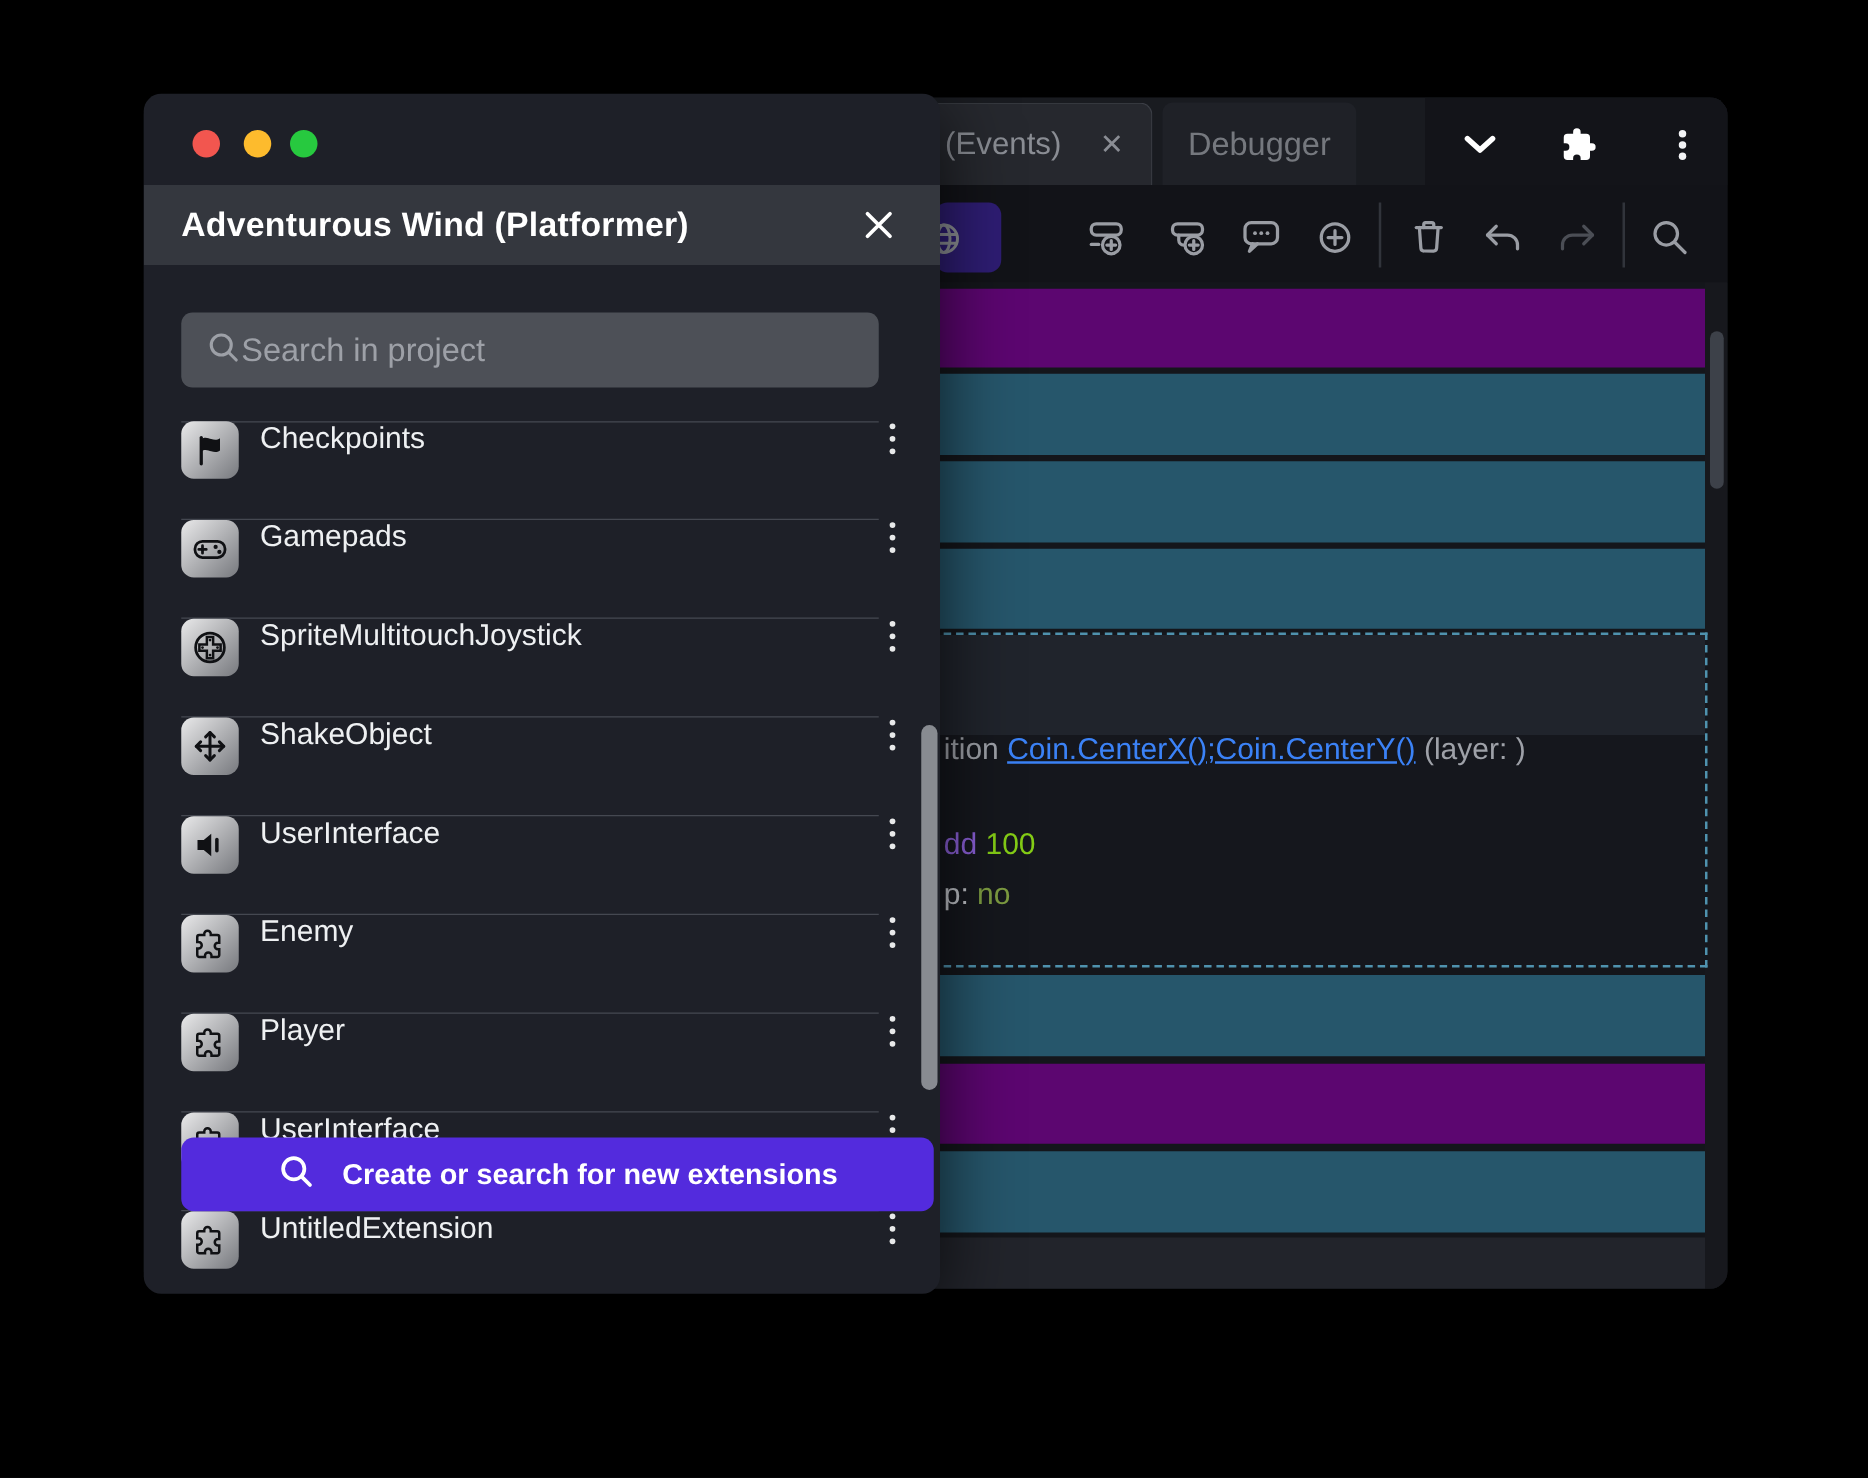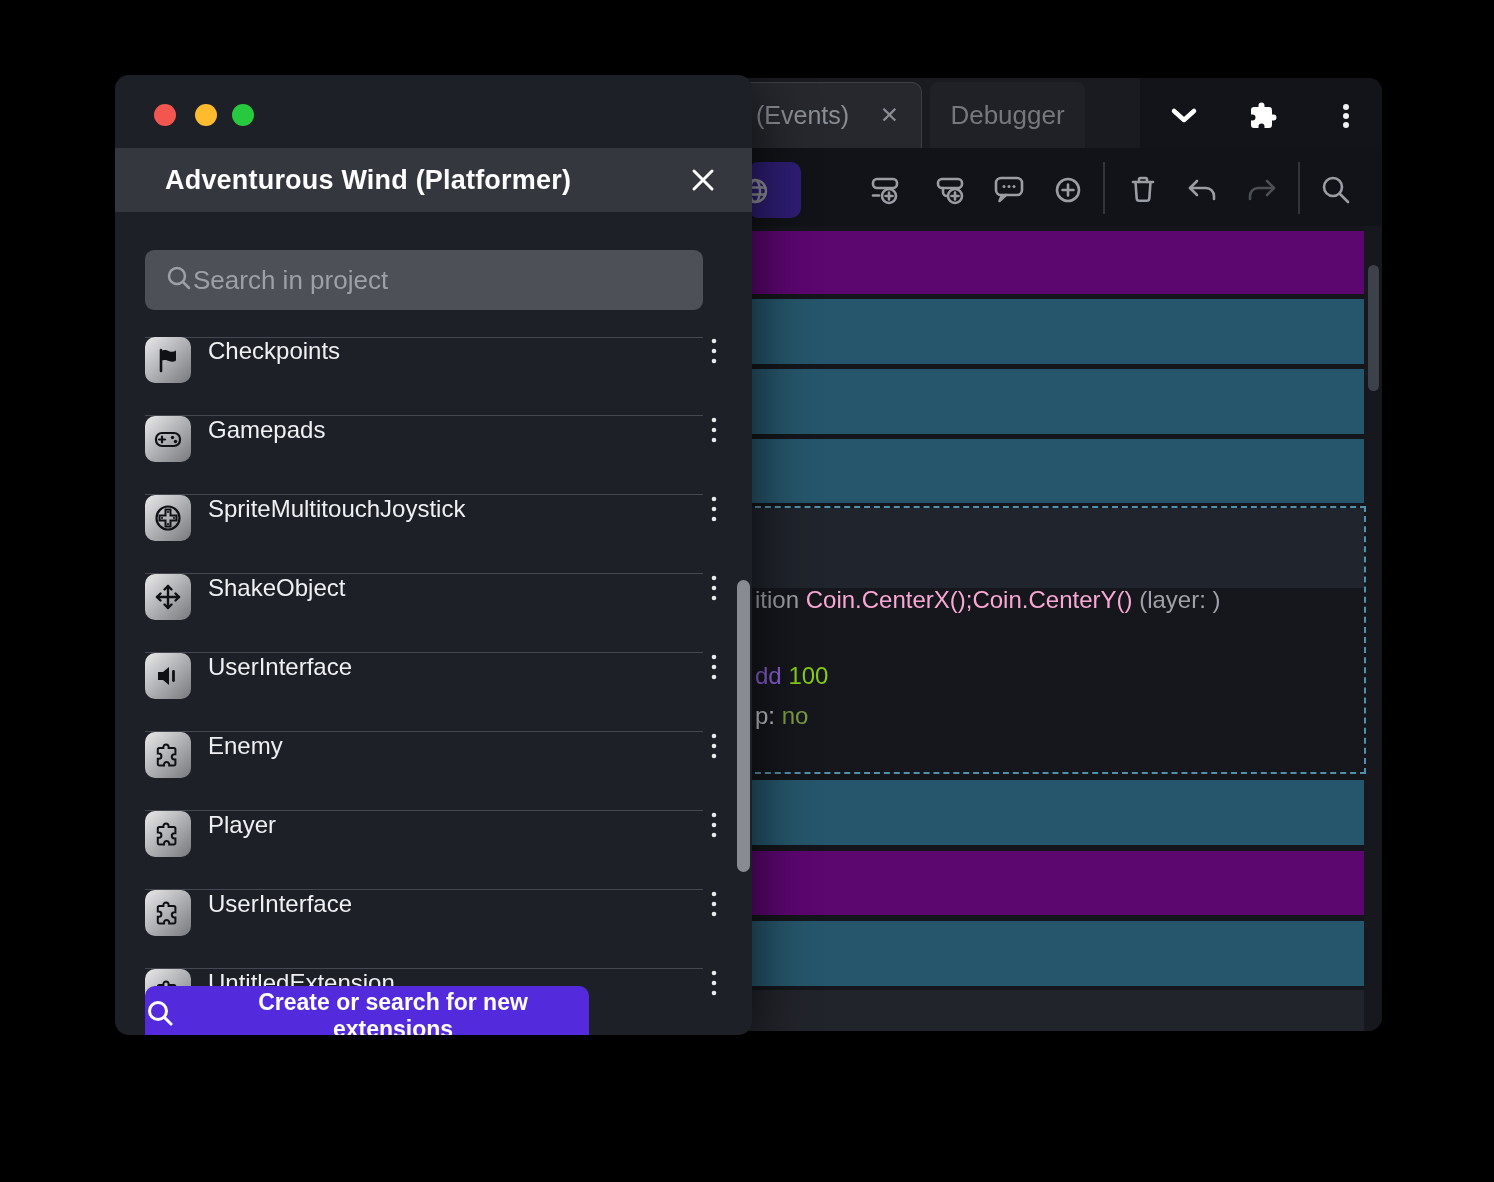--- a/index.html
+++ b/index.html
@@ -67,21 +67,21 @@
   .traffic { position:absolute; top:29px; width:22px; height:22px; border-radius:50%; }
   .t-red    { left:39px;  background:var(--traffic_red); }
   .t-yellow { left:80px;  background:var(--traffic_yellow); }
   .t-green  { left:117px; background:var(--traffic_green); }
 
   .panel-header {
     position:absolute; left:0; top:73px; width:100%; height:64px;
     background:var(--panel_header_bg); display:flex; align-items:center;
     padding:0 34px 0 30px;
   }
-  .panel-title { font-weight:bold; font-size:27px; color:#ffffff; letter-spacing:0.2px;margin-left:20px; }
+  .panel-title { font-weight:bold; font-size:27px; color:#ffffff; letter-spacing:0.2px; }
   .panel-close { margin-left:auto; display:flex; }
 
   .search-box {
     position:absolute; left:30px; top:175px; width:558px; height:60px;
     border-radius:9px; background:var(--search_bg);
     display:flex; align-items:center; padding:0 20px; gap:0;
   }
   .search-input {
     flex:1; background:transparent; border:none; outline:none;
     font-size:26px; color:#e9ebee; font-family:inherit;
@@ -94,21 +94,21 @@
   .ext-row::after { content:""; position:absolute; left:30px; right:49px; bottom:0; height:1px; background:var(--divider_color); }
   .ext-icon {
     width:46px; height:46px; border-radius:10px; flex:0 0 auto;
     background:linear-gradient(135deg, var(--tile_grad_start) 0%, var(--tile_grad_end) 100%);
     display:flex; align-items:center; justify-content:center;
   }
   .ext-label { font-size:24px; color:var(--item_label_color); }
   .ext-dots { margin-left:auto; display:flex; }
 
   .cta {
-    position:absolute; left:30px; top:911px; width:444px; height:59px;
+    position:absolute; left:30px; top:835px; width:602px; height:59px;
     border-radius:10px; border:none; background:var(--cta_bg); cursor:pointer;
     display:flex; align-items:center; justify-content:center; gap:22px;
     color:#ffffff; font-size:23px; font-weight:bold; font-family:inherit;
   }
   .panel-scrollbar {
     position:absolute; left:622px; top:505px; width:13px; height:292px;
     border-radius:7px; background:var(--scrollbar_panel);
   }
 </style>
 </head>
@@ -211,21 +211,21 @@
           <path d="M24 24l8 8"></path>
       </svg>
     </span>
   </div>
 
   <div class="events-area">
     <div class="events-right-strip"></div>
     <div id="event-rows">
       <div id="selected-event" style="top: 280px; height: 268px;">
         <div class="sel-top"></div>
-        <div class="code-line" id="code-line-1"><span style="color: rgb(158, 161, 168);">ition </span><span style="color: #f9a8d4;">Coin.CenterX();Coin.CenterY()</span><span style="color: rgb(158, 161, 168);"> (layer: )</span></div>
+        <div class="code-line" id="code-line-1"><span style="color: rgb(158, 161, 168);">ition </span><span style="color: #3b82f6; text-decoration: underline;">Coin.CenterX();Coin.CenterY()</span><span style="color: rgb(158, 161, 168);"> (layer: )</span></div>
         <div class="code-line" id="code-line-2"><span style="color: rgb(138, 95, 214);">dd </span><span style="color: #84cc16;">100</span></div>
         <div class="code-line" id="code-line-3"><span style="color: rgb(192, 195, 200);">p: </span><span style="color: rgb(125, 156, 65);">no</span></div>
       </div>
     <div class="event-row purple" style="top: 5px; height: 63px;"></div>
         <div class="event-row teal" style="top: 73px; height: 65px;"></div>
         <div class="event-row teal" style="top: 143px; height: 65px;"></div>
         <div class="event-row teal" style="top: 213px; height: 64px;"></div>
         <div class="event-row teal" style="top: 554px; height: 65px;"></div>
         <div class="event-row purple" style="top: 625px; height: 64px;"></div>
         <div class="event-row teal" style="top: 695px; height: 65px;"></div>

